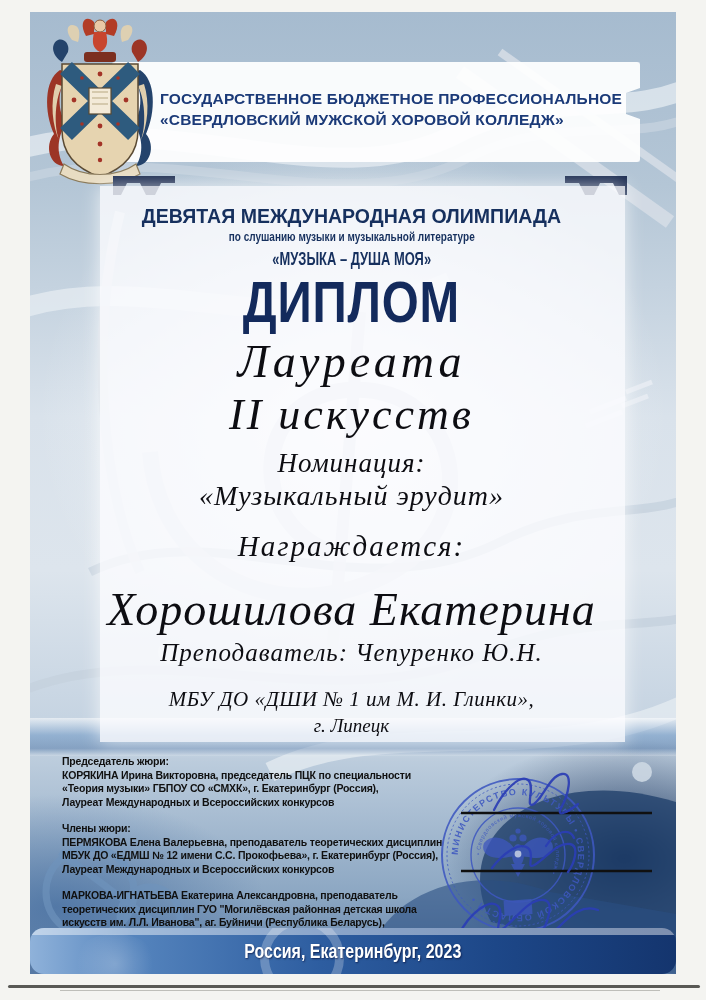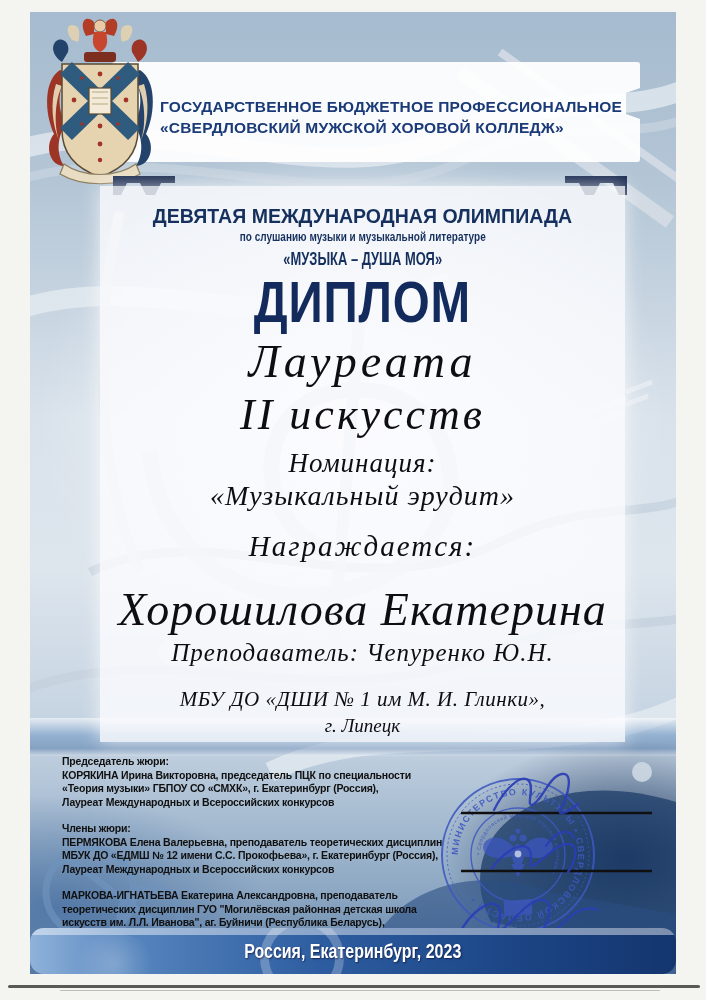--- a/index.html
+++ b/index.html
@@ -14,28 +14,28 @@
       linear-gradient(180deg,#a6bbcf 0%,#b4c6d6 18%,#d9e2eb 42%,#dde5ed 58%,#c2d1e0 76%,#8ba6c2 92%,#5d7da5 100%);
   }
   .bgart{position:absolute;left:0;top:0;width:646px;height:962px;}
   .streak{position:absolute;left:0;top:706px;width:646px;height:38px;
     background:linear-gradient(180deg,rgba(255,255,255,.55),rgba(108,150,196,.55) 45%,rgba(62,105,158,.45) 80%,rgba(255,255,255,.2));}
   
   .hpanel{position:absolute;left:82px;top:50px;width:528px;height:100px;background:rgba(255,255,255,.93);
     border-radius:3px;
     clip-path:polygon(0 0,100% 0,100% 26px,calc(100% - 14px) 31px,calc(100% - 14px) 52px,100% 57px,100% 100%,0 100%);
     box-shadow:0 0 14px rgba(255,255,255,.8);}
-  .inst{position:absolute;left:130px;top:84px;width:470px;color:#1b3a78;font-weight:bold;
+  .inst{position:absolute;left:130px;top:76px;width:470px;color:#1b3a78;font-weight:bold;
     font-size:15.5px;line-height:21px;letter-spacing:.2px;}
   
   .mpanel{position:absolute;left:70px;top:174px;width:525px;height:556px;background:rgba(252,253,255,.8);
     box-shadow:0 0 18px rgba(255,255,255,.7);}
   .bracket{position:absolute;top:164px;width:62px;height:20px;}
   .bracket.bl{left:83px;} .bracket.br{left:535px;transform:scaleX(-1);}
-  .stack{position:absolute;left:70px;top:174px;width:525px;display:flex;flex-direction:column;align-items:center;text-align:center;padding-top:18px;box-sizing:border-box;}
+  .stack{position:absolute;left:59px;top:174px;width:525px;display:flex;flex-direction:column;align-items:center;text-align:center;padding-top:18px;box-sizing:border-box;}
   .cond{display:inline-block;font-weight:bold;color:#16305e;white-space:nowrap;}
   .t-title{font-size:21px;transform:scaleX(.93);}
   .t-sub{font-size:12.5px;margin-top:2px;transform:scaleX(.8);}
   .t-motto{font-size:19px;margin-top:4px;transform:scaleX(.68);}
   .t-diploma{font-size:58px;line-height:60px;letter-spacing:1px;margin-top:2px;transform:scaleX(.82);color:#132a5c;}
   .script{font-family:"Liberation Serif",serif;font-style:italic;color:#0d0d12;white-space:nowrap;}
   .t-laur{font-size:46px;line-height:54px;letter-spacing:4px;margin-top:3px;}
   .t-degree{font-size:44px;line-height:52px;letter-spacing:3px;}
   .t-nomlab{font-size:27px;line-height:32px;margin-top:6px;letter-spacing:1px;}
   .t-nomval{font-size:28px;line-height:34px;letter-spacing:1px;}

